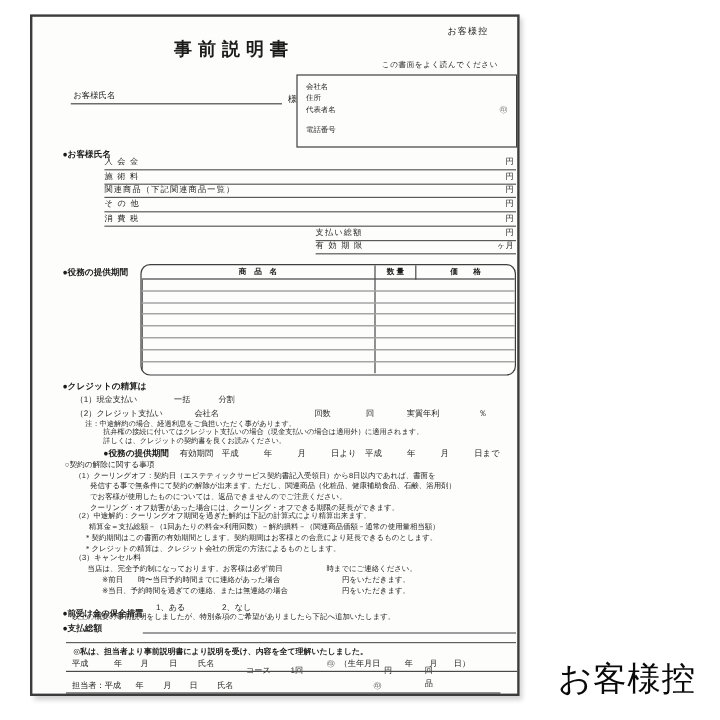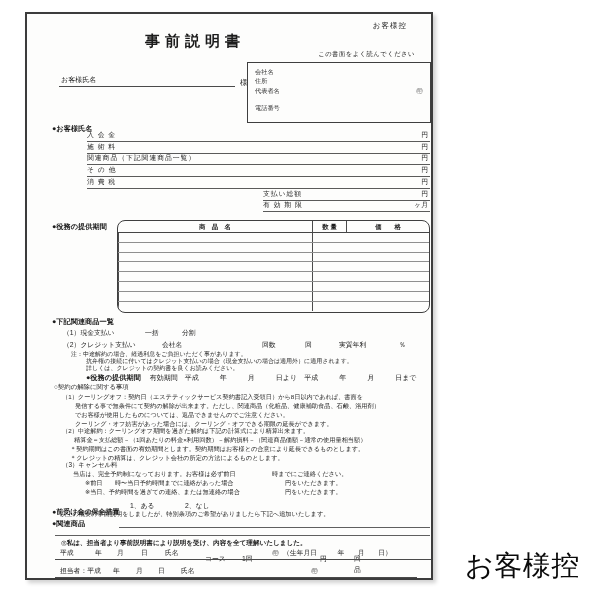--- a/index.html
+++ b/index.html
@@ -207,21 +207,21 @@
         <span class="c2"></span>
         <span class="c3"></span>
       </div>
     <div class="row pt-row">
         <span class="c1"></span>
         <span class="c2"></span>
         <span class="c3"></span>
       </div>
   </div>
 
-  <div class="pay-h">●下記関連商品一覧</div>
+  <div class="pay-h">●クレジットの精算は</div>
   <div class="pay1">
     <span style="position:relative">（1）</span><span style="position:relative">現金支払い</span>
     <span class="opt1">一括</span>
     <span class="opt2">分割</span>
   </div>
   <div class="pay2">
     <span style="position:relative">（2）</span><span style="position:relative">クレジット支払い</span>
     <span class="company">会社名</span>
     <span class="count">回数</span>
     <span class="kai">回</span>
@@ -265,21 +265,21 @@
     <span class="rt">円をいただきます。</span>
   </div>
 
   <div class="dep">
     <b style="position:relative">●前受け金の保全措置</b>
     <span class="o1">1、ある</span>
     <span class="o2">2、なし</span>
   </div>
   <div class="followup">以上の概要の事前説明をしましたが、特別条項のご希望がありましたら下記へ追加いたします。</div>
 
-  <div class="spec-h">●関連商品</div>
+  <div class="spec-h">●支払総額</div>
   <div class="spec-line-side"></div>
   <div class="spec-line-full"></div>
   <div class="ack">◎私は、担当者より事前説明書により説明を受け、内容を全て理解いたしました。</div>
 
   <div class="sig sig1">
     <span class="era">平成</span>
     <span class="yy">年</span>
     <span class="mm">月</span>
     <span class="dd">日</span>
     <span class="nm">氏名</span>

